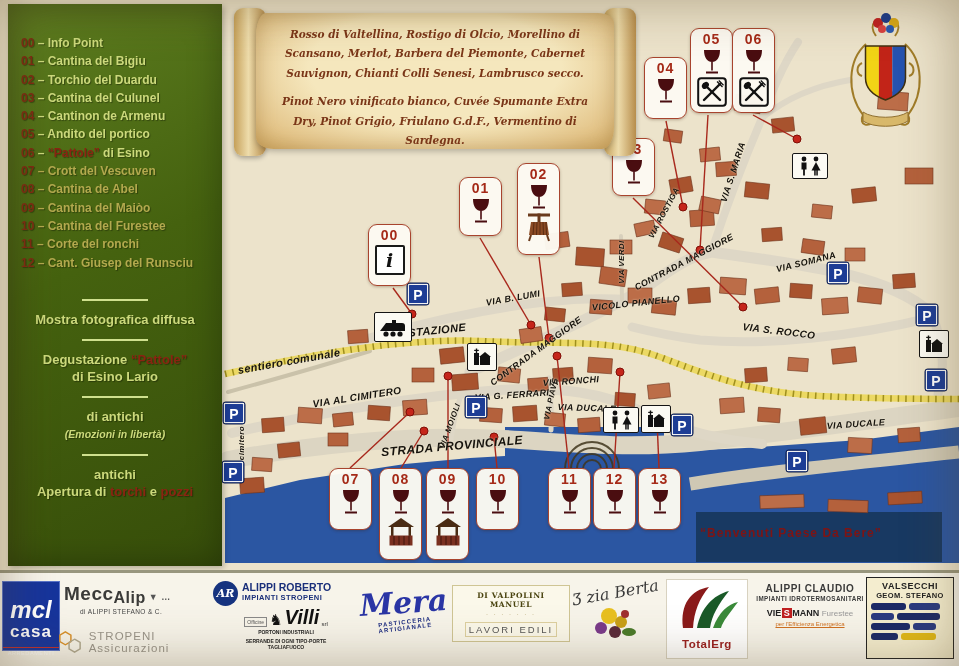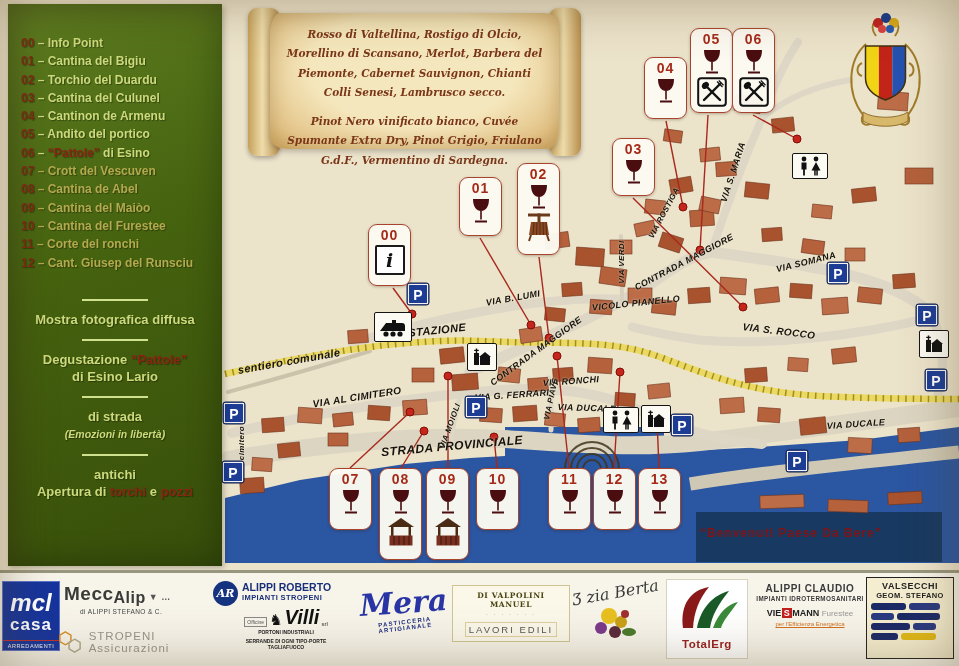--- a/index.html
+++ b/index.html
@@ -17,33 +17,33 @@
   .green-panel{position:absolute;left:8px;top:4px;width:214px;height:562px;background:linear-gradient(155deg,#5d7d20,#45620f 45%,#374e0a);box-shadow:inset 0 0 34px rgba(0,0,0,.3),2px 2px 6px rgba(0,0,0,.25);z-index:6}
   .leg-list{position:absolute;left:13px;top:30px;right:16px}
   .leg-item{font-weight:bold;font-size:12px;line-height:18.3px;color:#ccd97c;white-space:nowrap;text-shadow:1px 1px 1px rgba(0,0,0,.35)}
   .leg-num{color:#7d2a12}
   .red{color:#8a2412}
   .leg-notes{position:absolute;left:6px;right:6px;top:284px;text-align:center}
   .note-div{width:66px;border-top:2px solid #cfe08e;margin:11px auto 10px}
   .note{color:#ccd97c;font-weight:bold;font-size:13px;line-height:17px;text-shadow:1px 1px 1px rgba(0,0,0,.35)}
   .note-sub{font-style:italic;font-size:10.5px;margin-top:1px;color:#ccd97c;font-weight:bold}
   
-  .scroll{position:absolute;left:248px;top:6px;width:333px;height:152px;z-index:6}
+  .scroll{position:absolute;left:234px;top:6px;width:402px;height:152px;z-index:6}
   .curl{position:absolute;top:2px;width:32px;height:148px;background:linear-gradient(90deg,#c5a059,#eedcab 45%,#b78d4c);border-radius:9px;box-shadow:0 2px 5px rgba(0,0,0,.3)}
   .curl.l{left:0}.curl.r{right:0}
   .scroll-body{position:absolute;left:22px;right:22px;top:7px;bottom:9px;background:radial-gradient(ellipse at 50% 40%,#f5e7bd 50%,#e4c58a 82%,#d0a963);border-radius:10px 16px 12px 18px/24px 10px 22px 12px;box-shadow:0 2px 6px rgba(0,0,0,.25),inset 0 0 20px rgba(150,110,50,.4)}
   .scroll-text{position:absolute;left:16px;right:16px;top:12px;font-family:"DejaVu Serif",serif;font-style:italic;font-weight:bold;color:#7a3618;font-size:10.5px;line-height:1.85;text-align:center}
   .scroll-text .p2{margin-top:9px}
   
   .coa{position:absolute;left:838px;top:8px;z-index:6}
   
   .sponsors{position:absolute;left:0;top:570px;width:959px;height:96px;background:#f7f4ea;border-top:3px solid #98967e;z-index:6}
   .sp{position:absolute}
   .mcl{left:2px;top:8px;width:56px;height:68px;background:#16349c;border:1.5px solid #5a74c8;color:#fff;text-align:center}
-  .mcl-t1{font-weight:bold;font-style:italic;font-size:24px;line-height:26px;margin-top:8px}
+  .mcl-t1{font-weight:bold;font-style:italic;font-size:24px;line-height:26px;margin-top:15px}
   .mcl-t2{font-weight:bold;font-size:17px;line-height:18px;letter-spacing:1px}
   .mcl-t3{font-size:5.5px;letter-spacing:.6px;margin-top:6px;border-top:1px solid #c03030;padding-top:2px}
   .mecc{left:64px;top:10px;width:140px}
   .mecc-name{font-size:19px;font-weight:bold;color:#3a3a38;letter-spacing:.5px}
   .mecc-alip{font-size:16px;position:relative;top:3px}
   .mecc-deco{font-size:9px;color:#555;margin-left:3px}
   .mecc-sub{font-size:6.5px;color:#444;margin-top:3px;margin-left:16px;letter-spacing:.4px}
   .stropeni{left:58px;top:56px;width:170px;display:flex;align-items:center;gap:3px}
   .strop-name{font-size:11.5px;color:#99948a;letter-spacing:1px}
   .alippiR{left:213px;top:8px;width:125px;display:flex;gap:4px;align-items:flex-start}
@@ -499,21 +499,21 @@
       <div class="note">
         <div><span>Mostra fotografica diffusa</span></div>
       </div>
       <div class="note-div"></div>
       <div class="note">
         <div><span>Degustazione </span><span class="red">“Pattole”</span></div>
         <div><span>di Esino Lario</span></div>
       </div>
       <div class="note-div"></div>
       <div class="note">
-        <div><span>di strada</span></div>
+        <div><span>di antichi</span></div>
         <div class="note-sub">(Emozioni in libertà)</div>
       </div>
       <div class="note-div"></div>
       <div class="note">
         <div><span>antichi</span></div>
         <div><span>Apertura di </span><span class="red">torchi</span><span> e </span><span class="red">pozzi</span></div>
       </div>
     </div>
 </div>
 

